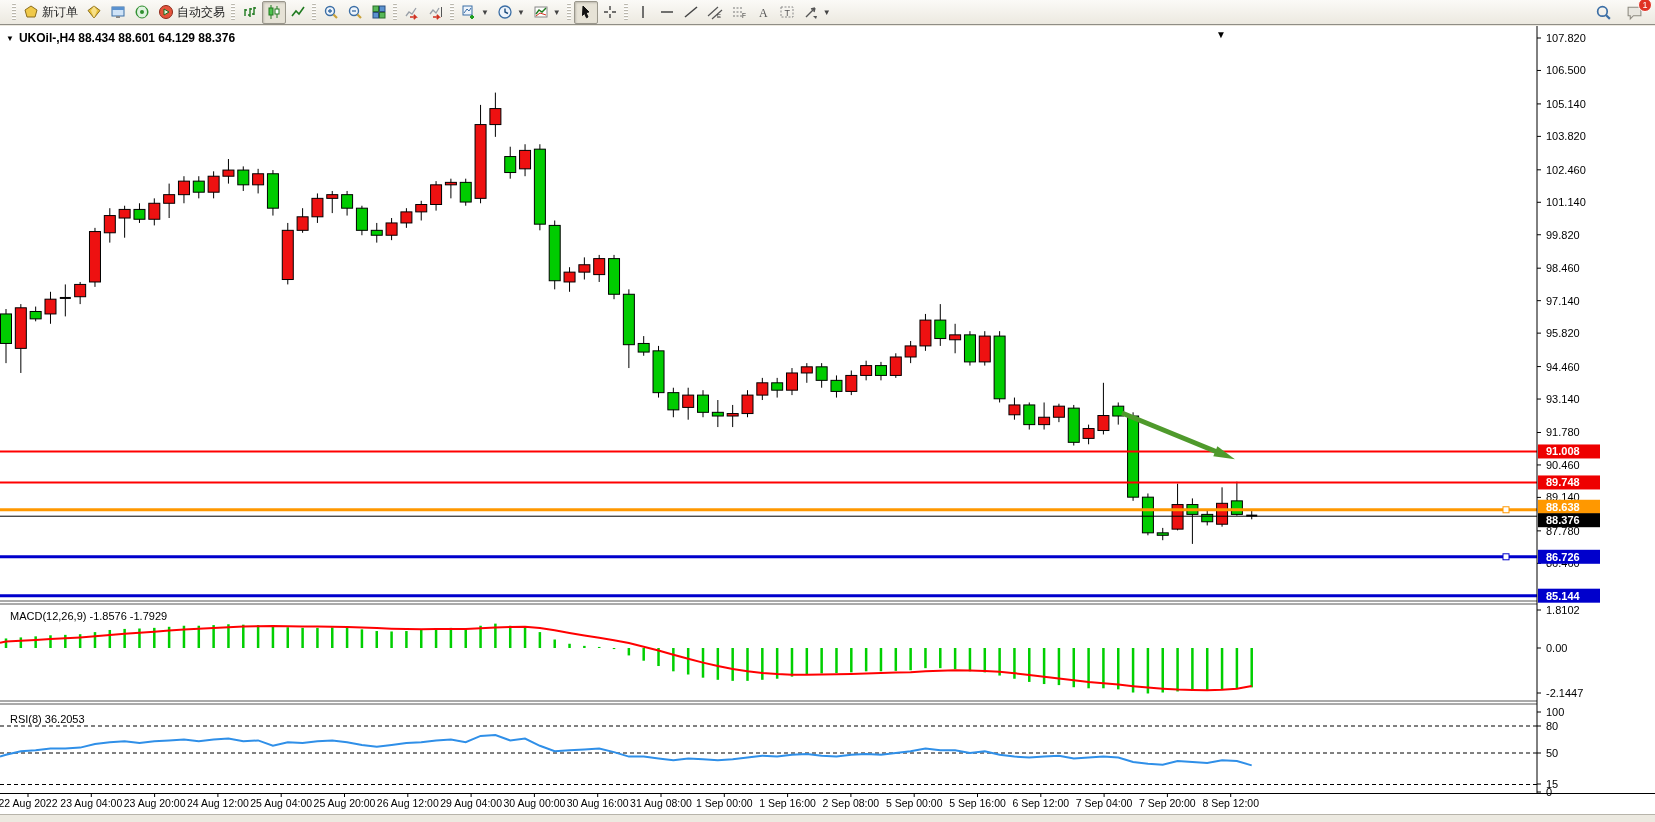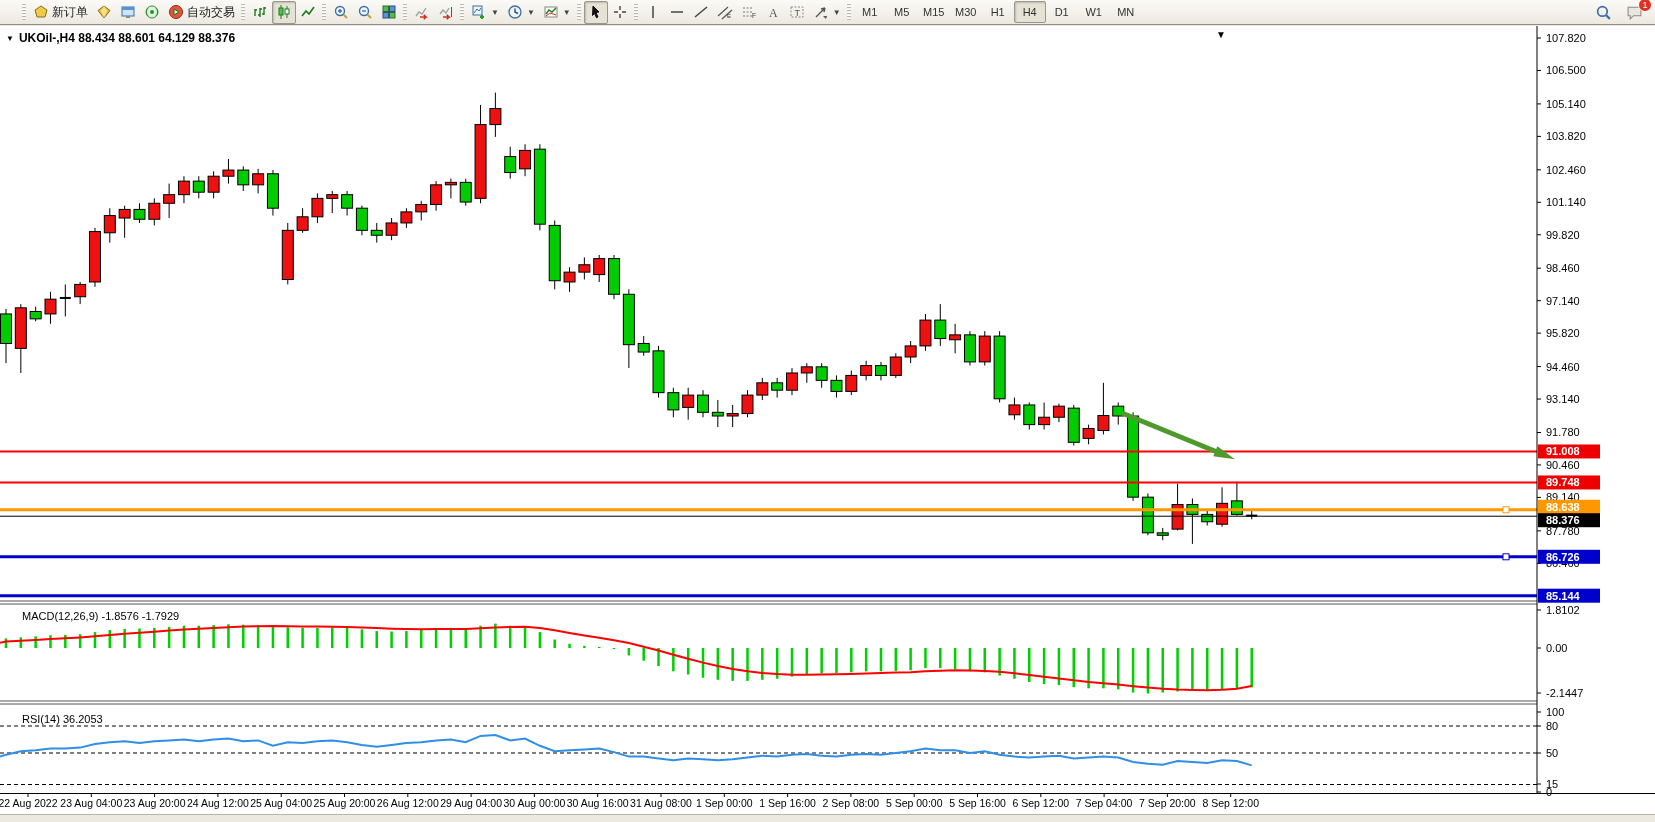--- a/index.html
+++ b/index.html
@@ -1,41 +1,41 @@
 <!DOCTYPE html>
 <html><head>
 <meta charset="utf-8">
 <style>
   html,body{margin:0;padding:0;background:#ece9e0;width:1655px;height:822px;overflow:hidden;
     font-family:"Liberation Sans","DejaVu Sans",sans-serif;}
   #app{position:relative;width:1655px;height:822px;background:#ece9e0;}
   
   #toolbar{position:absolute;top:0;left:0;width:1655px;height:25px;display:flex;align-items:center;
-    background:linear-gradient(#fbfaf7,#ece9e0);border-bottom:1px solid #8f8d85;padding-left:20px;box-sizing:border-box;}
+    background:linear-gradient(#fbfaf7,#ece9e0);border-bottom:1px solid #8f8d85;padding-left:10px;box-sizing:border-box;}
   .tb-group{display:flex;align-items:center;height:25px;}
   .tb-group:before{content:"";display:block;width:4px;height:18px;margin:0 3px 0 2px;
     background:repeating-linear-gradient(#fff 0 1px,#b9b6ac 1px 2px,transparent 2px 3px);border-radius:2px;}
   .tb-btn{display:flex;align-items:center;gap:3px;height:21px;padding:0 3px;border:1px solid transparent;
     border-radius:2px;font-size:12px;color:#222;cursor:default;}
   .tb-btn.active{background:#e6e2d6;border:1px solid #9a978c;box-shadow:inset 1px 1px 2px rgba(0,0,0,.18);}
   .tb-btn svg{display:block;}
   .dd{font-size:8px;color:#444;margin-left:1px;}
   .tf-btn{height:20px;min-width:24px;display:flex;align-items:center;justify-content:center;
     font-size:11px;color:#333;padding:0 3px;border:1px solid transparent;border-radius:2px;}
   .tf-btn.active{background:#e6e2d6;border:1px solid #9a978c;box-shadow:inset 1px 1px 2px rgba(0,0,0,.18);}
   #tb-right{margin-left:auto;display:flex;align-items:center;padding-right:8px;gap:6px;}
   .badge{position:absolute;top:-4px;right:-6px;background:#e03224;color:#fff;font-size:9px;border-radius:7px;
     min-width:12px;height:12px;display:flex;align-items:center;justify-content:center;border:1px solid #fff;}
   
   #chart-wrap{position:absolute;top:26px;left:0;width:1655px;height:788px;background:#fff;}
   #chart{position:absolute;top:0;left:0;}
   #chart-header{position:absolute;top:5px;left:6px;font-size:12px;font-weight:700;color:#000;
     display:flex;align-items:center;gap:5px;}
   #chart-header .tri{font-size:8px;color:#000;}
-  .ind-label{position:absolute;left:22px;font-size:11px;color:#000;}
+  .ind-label{position:absolute;left:10px;font-size:11px;color:#000;}
   #bottom-strip{position:absolute;left:0;top:814px;width:1655px;height:8px;background:#ece9e0;border-top:1px solid #b7b4aa;}
 </style>
 </head>
 <body>
 
 <div id="app">
   <div id="toolbar">
       <div class="tb-group">
         <div class="tb-btn">
           <svg width="16" height="16" viewBox="0 0 16 16">
@@ -208,31 +208,20 @@
             <text x="5.5" y="11.5" font-size="9" fill="#555">T</text>
           </svg>
         </div>
         <div class="tb-btn">
           <svg width="16" height="16" viewBox="0 0 16 16">
             <path d="M3 13 L12 4 M12 4 l-4 1 M12 4 l-1 4" stroke="#555" stroke-width="1.4" fill="none"></path>
             <path d="M10 12 l3 3 l1-3 l-4 0" fill="#555"></path>
           </svg>
           <span class="dd">▼</span>
         </div>
-      </div>
-      <div class="tb-group">
-        <div class="tf-btn">M1</div>
-        <div class="tf-btn">M5</div>
-        <div class="tf-btn">M15</div>
-        <div class="tf-btn">M30</div>
-        <div class="tf-btn">H1</div>
-        <div class="tf-btn active">H4</div>
-        <div class="tf-btn">D1</div>
-        <div class="tf-btn">W1</div>
-        <div class="tf-btn">MN</div>
       </div>
       <div id="tb-right">
         <div class="tb-btn">
           <svg width="17" height="17" viewBox="0 0 16 16">
             <circle cx="7" cy="7" r="4.5" fill="none" stroke="#3b6ea5" stroke-width="1.6"></circle>
             <line x1="10.5" y1="10.5" x2="14" y2="14" stroke="#3b6ea5" stroke-width="2"></line>
           </svg>
         </div>
         <div class="tb-btn" style="position: relative;">
           <svg width="17" height="17" viewBox="0 0 16 16">
@@ -624,16 +613,16 @@
         <line x1="1537" y1="758" x2="1541" y2="758" stroke="#000"></line>
         <text x="1546" y="762" font-size="11" fill="#000" font-family="&quot;Liberation Sans&quot;,sans-serif">15</text>
         <line x1="1537" y1="766" x2="1541" y2="766" stroke="#000"></line>
         <text x="1546" y="770" font-size="11" fill="#000" font-family="&quot;Liberation Sans&quot;,sans-serif">0</text>
       </svg>
     <div id="chart-header">
       <span class="tri">▼</span>
       <span>UKOil-,H4  88.434 88.601 64.129 88.376</span>
     </div>
     <div class="ind-label" id="macd-label" style="top:584px">MACD(12,26,9) -1.8576 -1.7929</div>
-    <div class="ind-label" id="rsi-label" style="top:687px">RSI(14) 36.2053</div>
+    <div class="ind-label" id="rsi-label" style="top:687px">RSI(8) 36.2053</div>
   </div>
   <div id="bottom-strip"></div>
 </div>
 
 </body></html>

